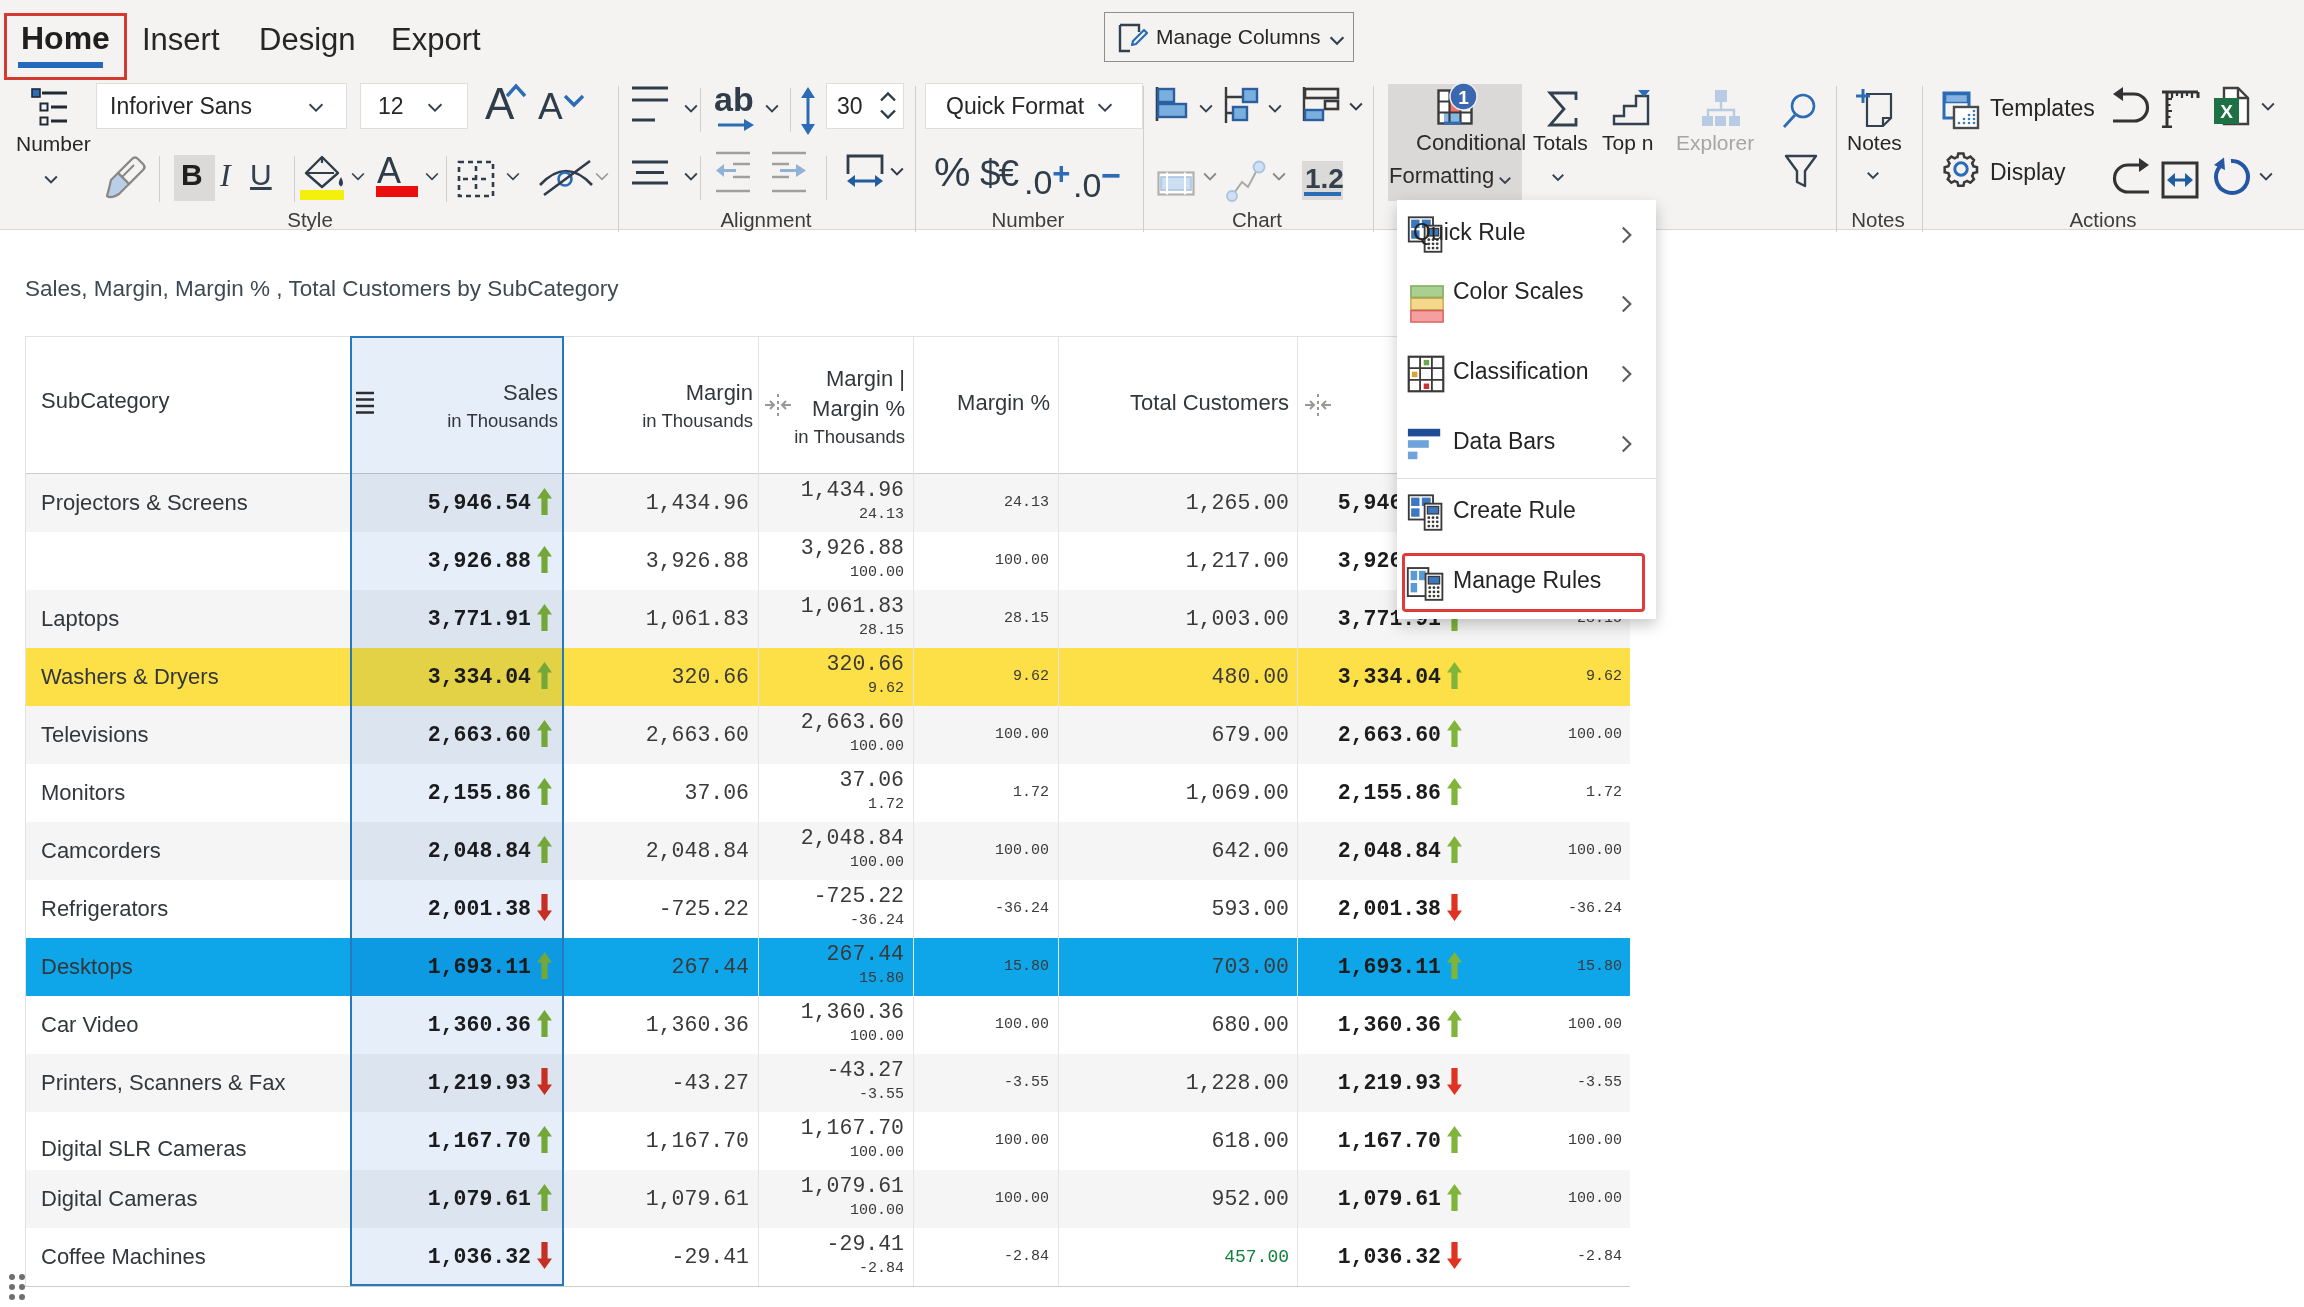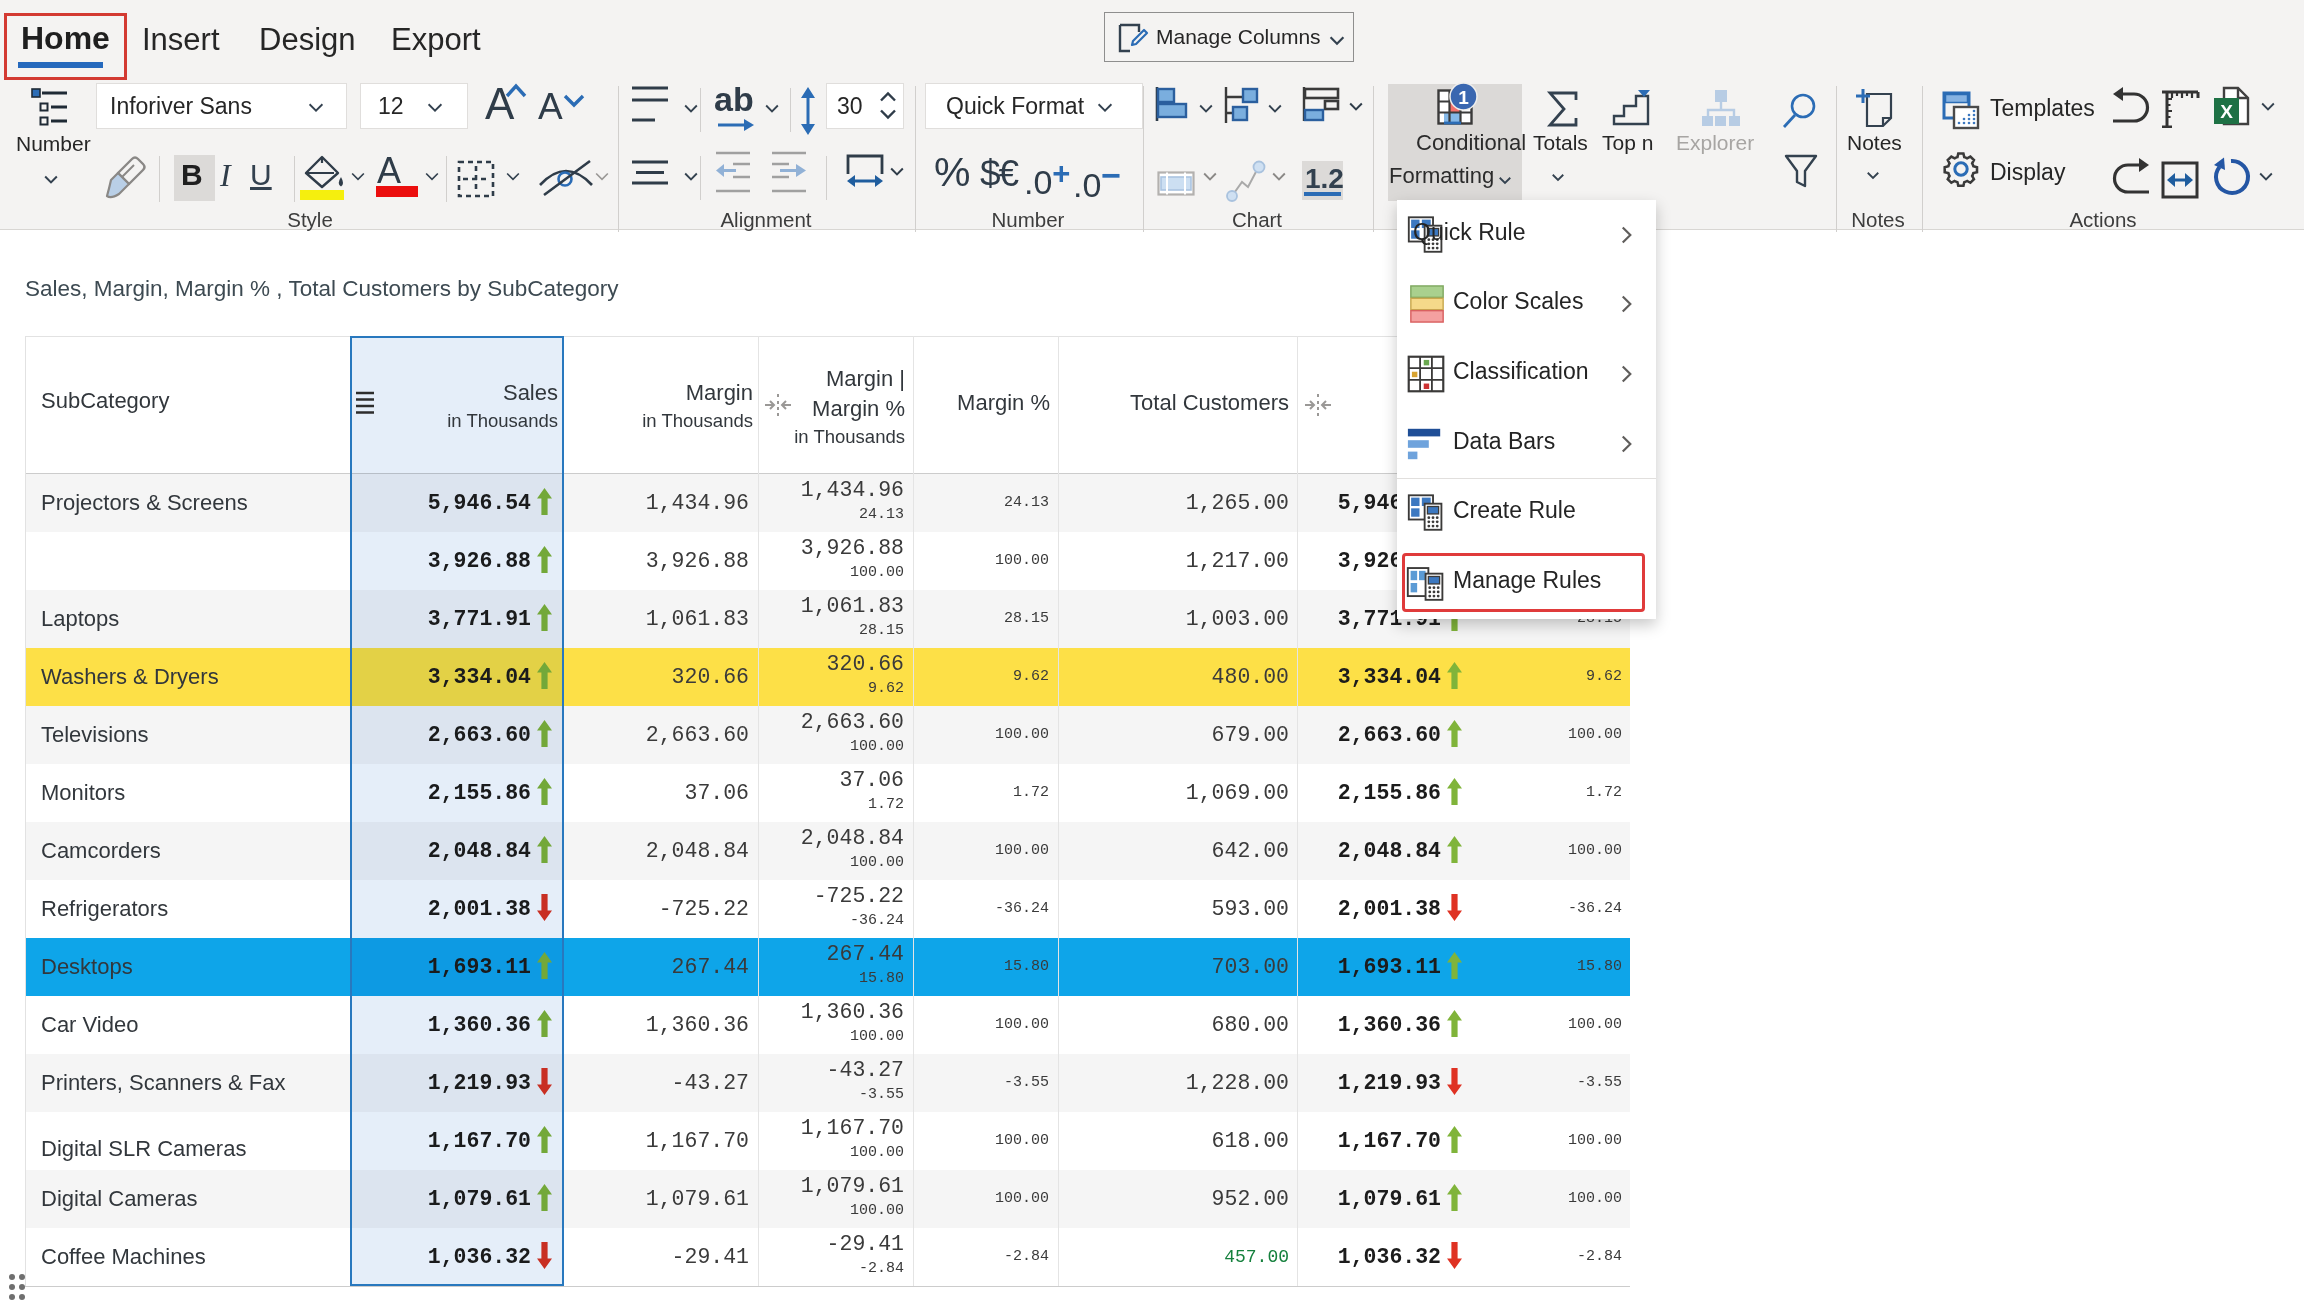--- a/index.html
+++ b/index.html
@@ -655,21 +655,21 @@
 </svg>
 <div class="abs" style="left:1413px;top:219px;font-size:23px;color:#242424;">Quick Rule</div>
 <svg class="abs" style="left:1613px;top:222px;width:26px;height:26px;" viewBox="0 0 24 24">
     <path d="M9 5 L16 12 L9 19" fill="none" stroke="#605e5c" stroke-width="2"></path>
   </svg>
 <svg class="abs" style="left:1408px;top:283px;width:38px;height:42px;" viewBox="0 0 40 44">
  <rect x="3" y="3" width="34" height="12" fill="#a9d08e" stroke="#7fa860" stroke-width="1.5"></rect>
  <rect x="3" y="16" width="34" height="12" fill="#f5d98a" stroke="#c8a84f" stroke-width="1.5"></rect>
  <rect x="3" y="29" width="34" height="12" fill="#f4a0a0" stroke="#d96060" stroke-width="1.5"></rect>
 </svg>
-<div class="abs" style="left:1453px;top:288px;font-size:23px;color:#242424;">Color Scales</div>
+<div class="abs" style="left:1453px;top:278px;font-size:23px;color:#242424;">Color Scales</div>
 <svg class="abs" style="left:1613px;top:291px;width:26px;height:26px;" viewBox="0 0 24 24">
     <path d="M9 5 L16 12 L9 19" fill="none" stroke="#605e5c" stroke-width="2"></path>
   </svg>
 <svg class="abs" style="left:1406px;top:354px;width:40px;height:40px;" viewBox="0 0 44 44">
  <rect x="3" y="3" width="38" height="38" fill="#fff" stroke="#3b3a39" stroke-width="2.4"></rect>
  <path d="M15.5 3 V41 M28.5 3 V41 M3 15.5 H41 M3 28.5 H41" stroke="#3b3a39" stroke-width="2"></path>
  <rect x="19.5" y="6.5" width="6" height="6" fill="#6aa84f"></rect>
  <rect x="6.5" y="19.5" width="6" height="6" fill="#d8a330"></rect>
  <rect x="19.5" y="32.5" width="6" height="6" fill="#cc3232"></rect>
 </svg>

